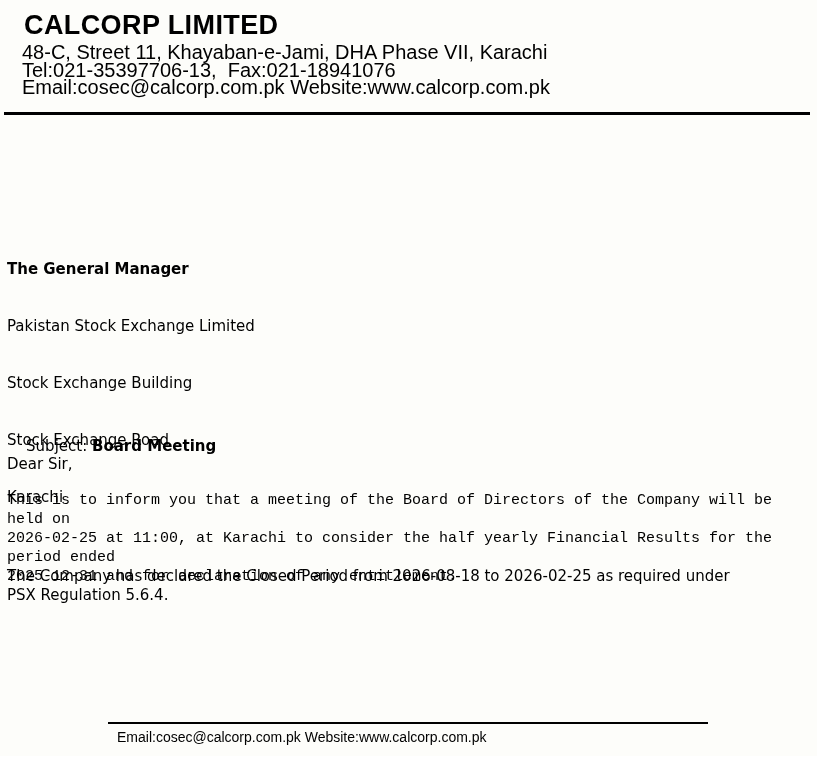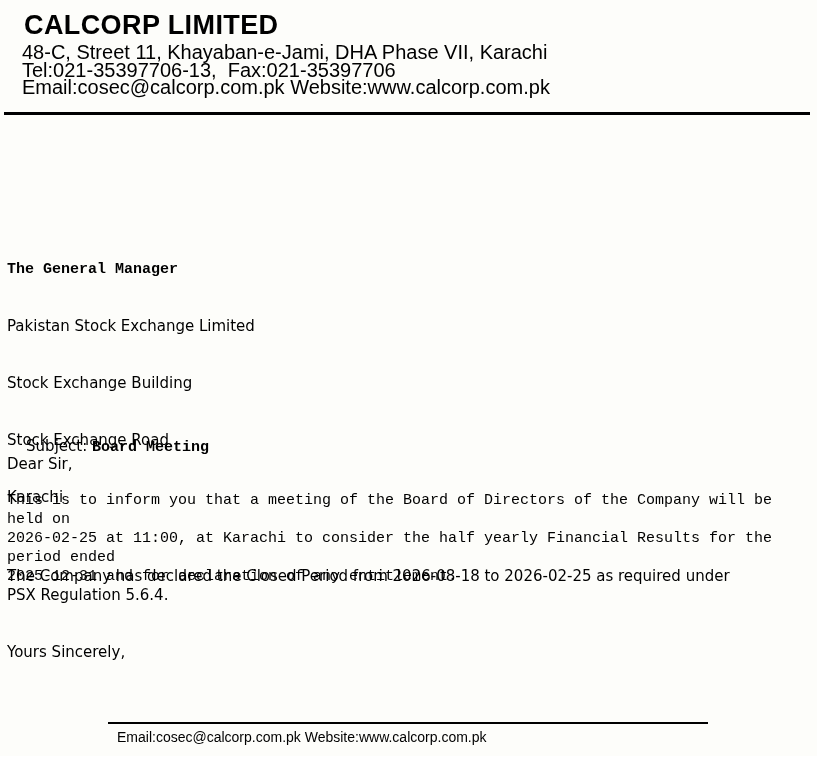--- a/index.html
+++ b/index.html
@@ -51,21 +51,21 @@
   
   .block {
     position: absolute;
     left: 7px;
     font-family: "DejaVu Sans", sans-serif;
     font-size: 15px;
     line-height: 19px;
     white-space: pre-wrap;
     width: 800px;
   }
-  .bold { font-weight: bold; font-family: Liberation Mono, monospace; }
+  .bold { font-weight: bold; }
 
   .meta-block      { top: 152px; }
   .recipient-block { top: 222px; }
   .subject-block   { top: 418px; }
   .salutation-block{ top: 455px; }
   .para1-block     { top: 491px; font-family: Liberation Mono, monospace; }
   .para2-block     { top: 567px; }
   .closing-block   { top: 643px; }
 
   
@@ -89,21 +89,21 @@
 </style>
 </head>
 <body>
 
 <div class="page">
 
   <div class="letterhead">
     <h1 class="company-name">CALCORP LIMITED</h1>
     <div class="letterhead-lines">
       <div class="letterhead-line">48-C, Street 11, Khayaban-e-Jami, DHA Phase VII, Karachi</div>
-      <div class="letterhead-line">Tel:021-35397706-13,  Fax:021-35397706</div>
+      <div class="letterhead-line">Tel:021-35397706-13,  Fax:021-18941076</div>
       <div class="letterhead-line">Email:cosec@calcorp.com.pk Website:www.calcorp.com.pk</div>
     </div>
   </div>
 
   <div class="rule-top"></div>
 
   <div class="block meta-block">
   </div>
 
   <div class="block recipient-block">
@@ -120,18 +120,17 @@
 
   <div class="block salutation-block">Dear Sir,</div>
 
   <div class="block para1-block">This is to inform you that a meeting of the Board of Directors of the Company will be held on
 2026-02-25 at 11:00, at Karachi to consider the half yearly Financial Results for the period ended
 2025-12-31 and for declaration of any entitlement.</div>
 
   <div class="block para2-block">The Company has declared the Closed Period from 2026-08-18 to 2026-02-25 as required under
 PSX Regulation 5.6.4.</div>
 
-  <div class="block closing-block">Yours Sincerely,</div>
 
   <div class="footer-rule"></div>
   <div class="footer-text">Email:cosec@calcorp.com.pk Website:www.calcorp.com.pk</div>
 
 </div>
 
 </body></html>

